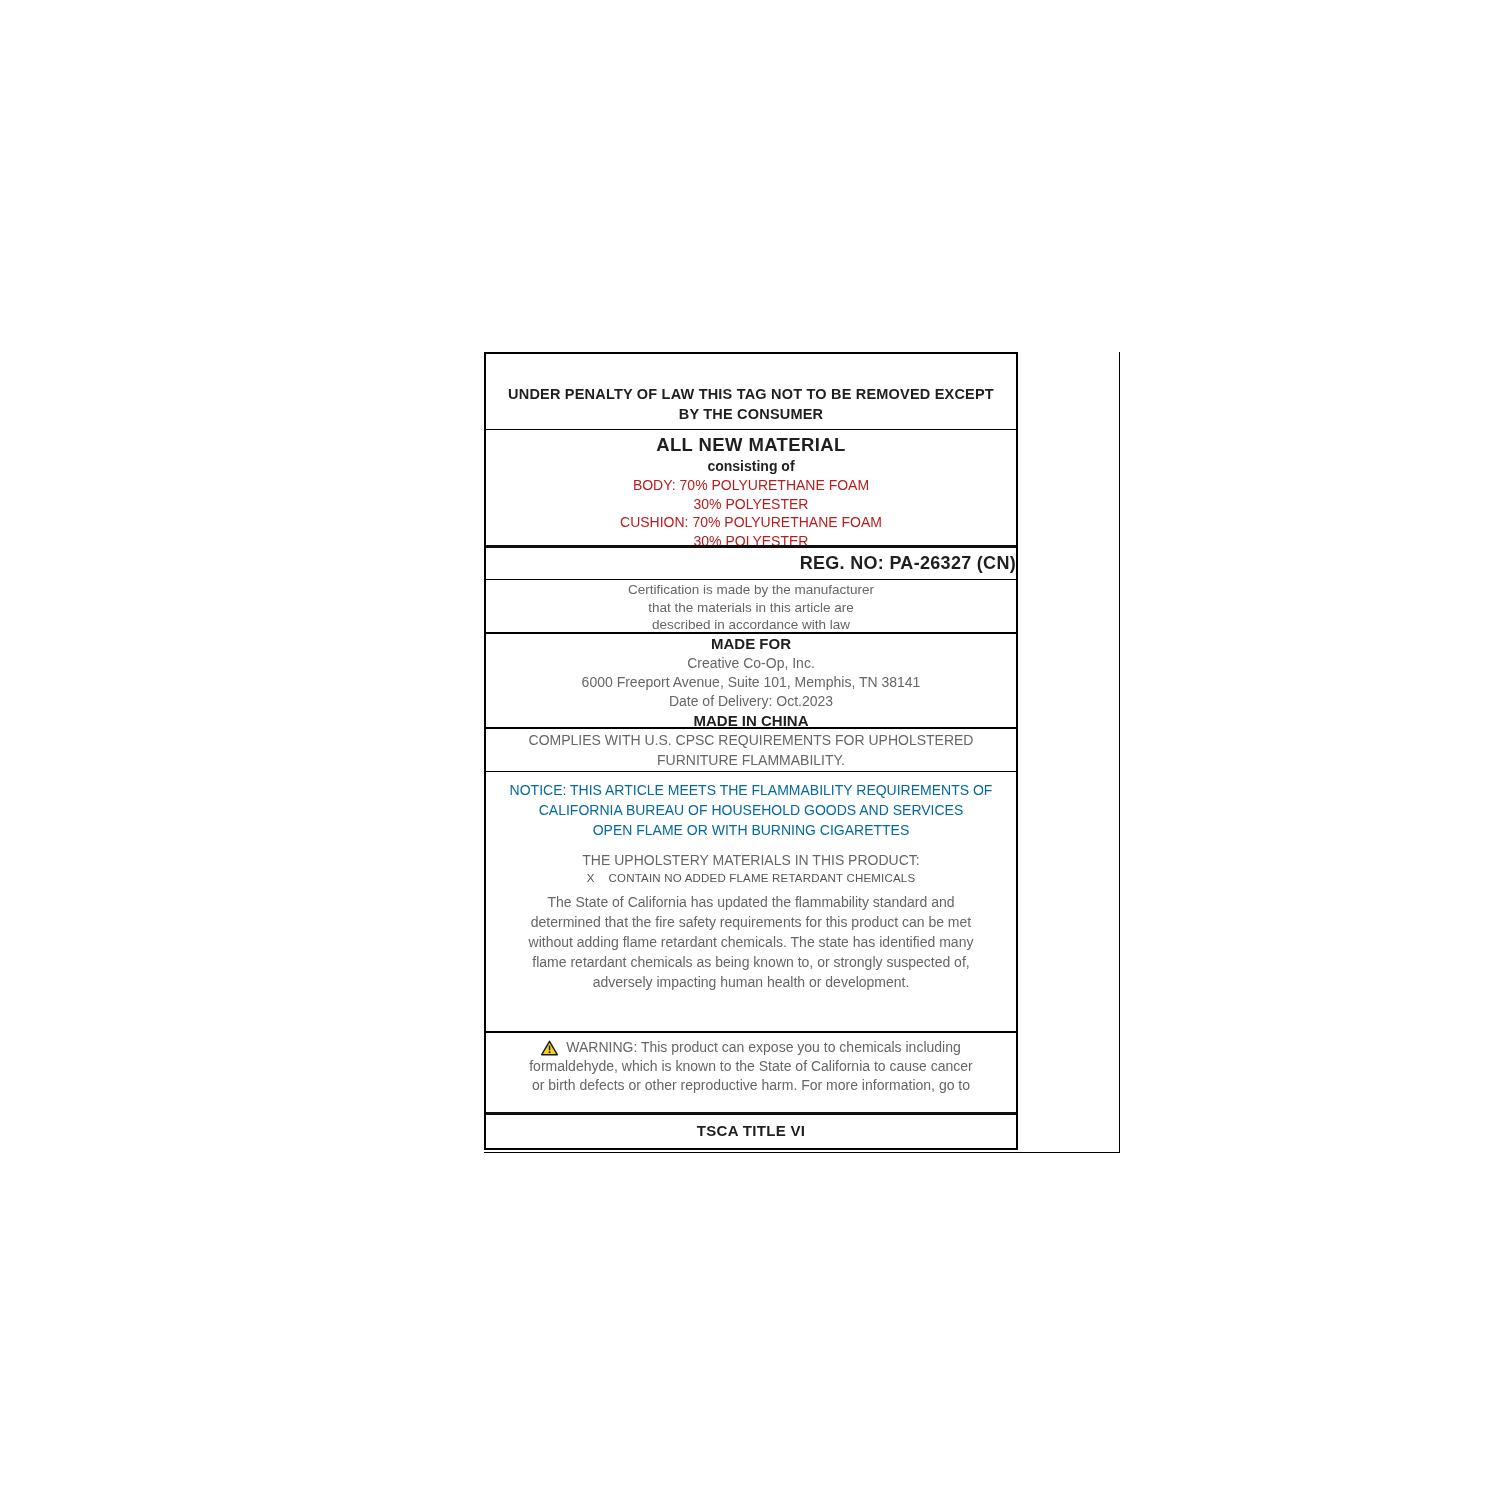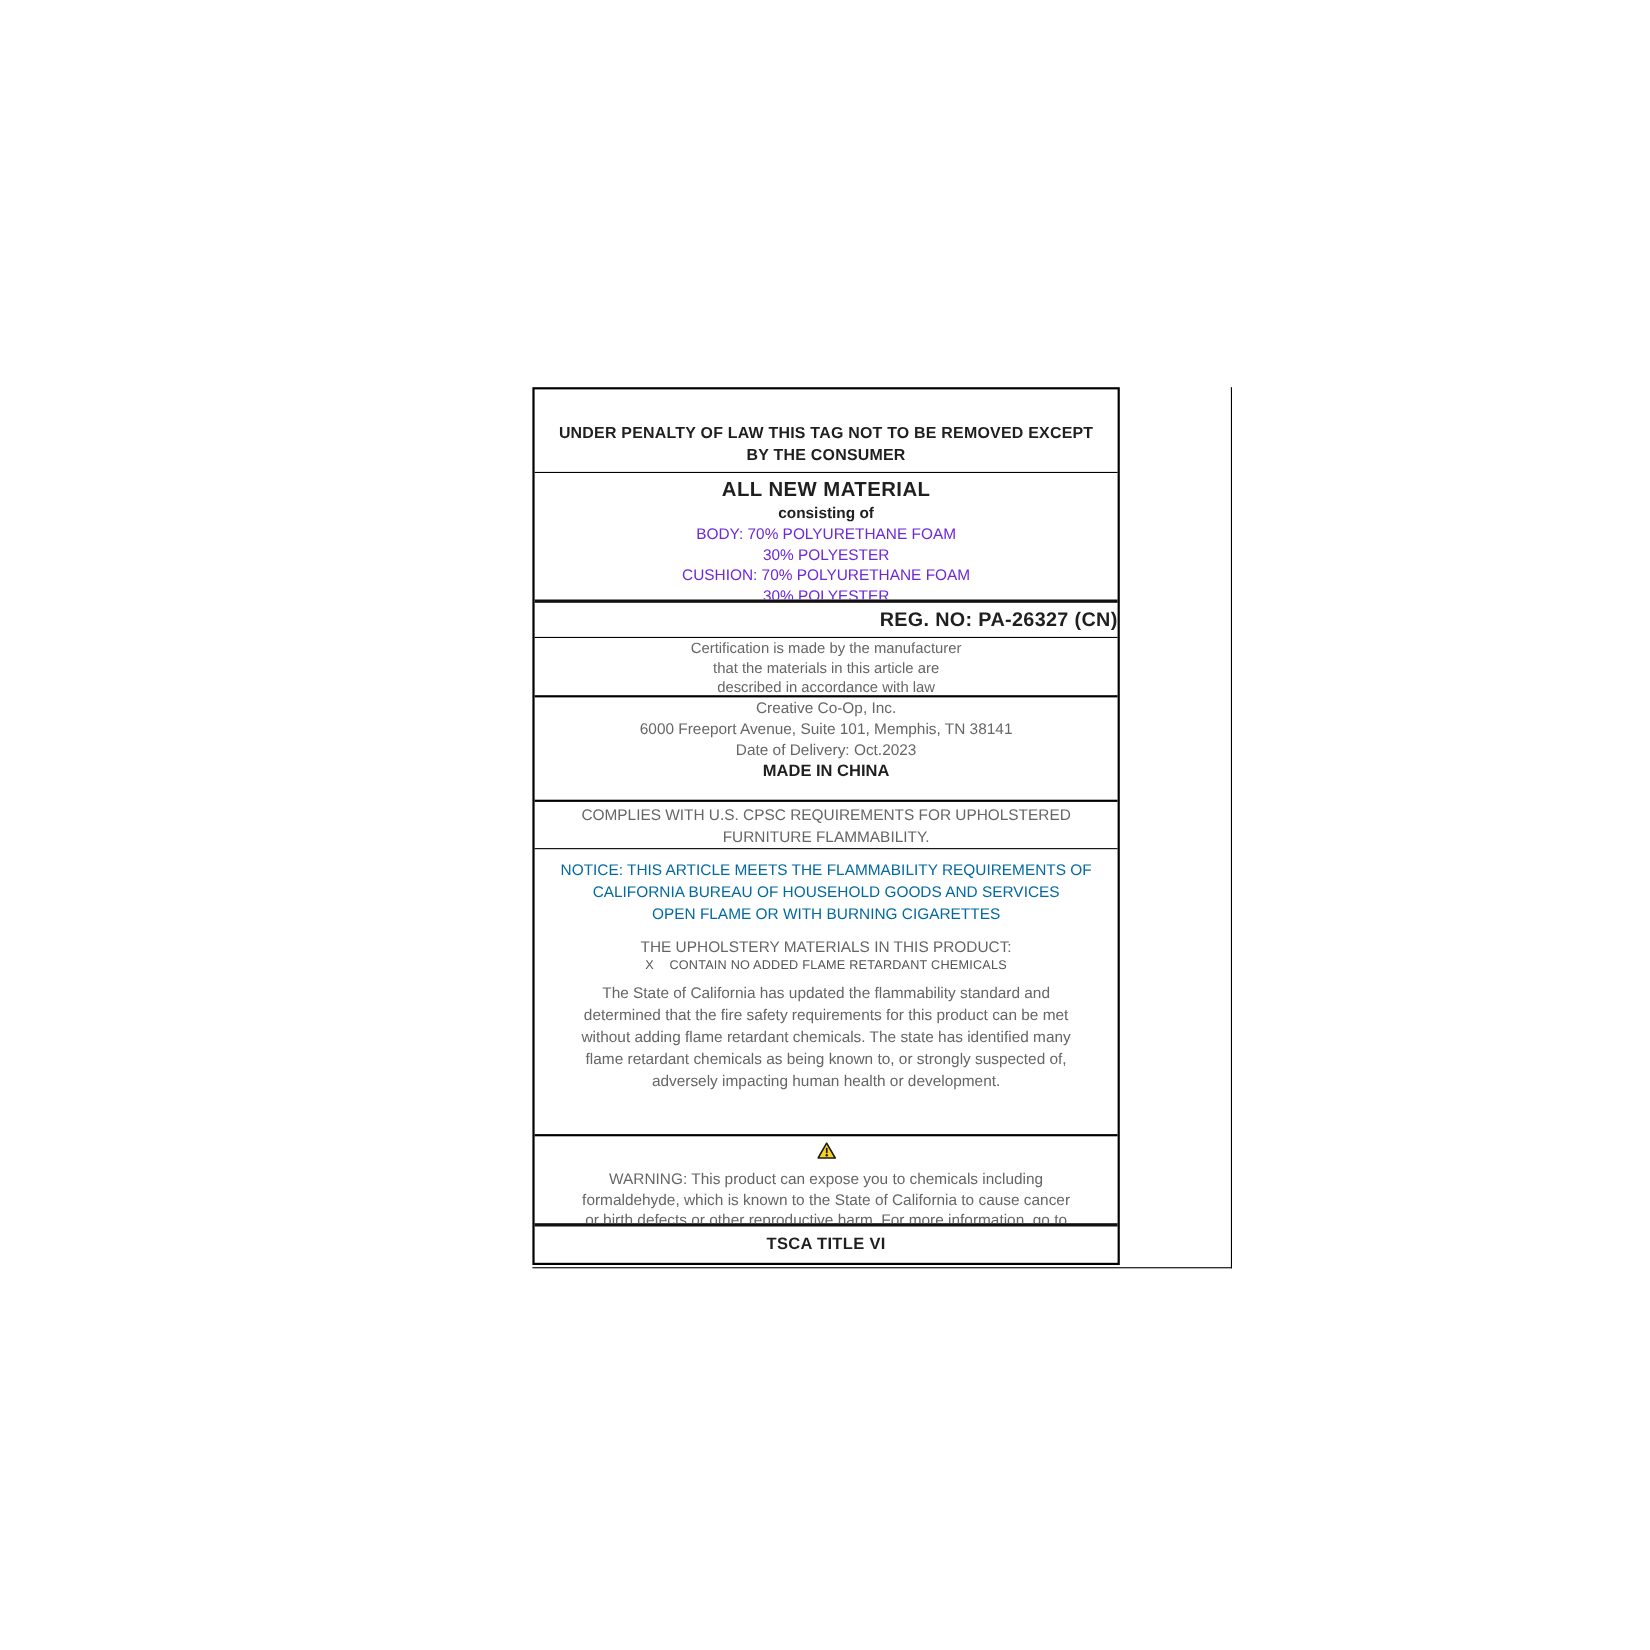--- a/index.html
+++ b/index.html
@@ -61,21 +61,21 @@
     line-height: 20px;
     font-weight: bold;
     color: #1f1f1f;
     letter-spacing: 0.2px;
   }
 
   
   .sec-material { height: 118px; padding-top: 3px; }
   .material-title { font-size: 18.5px; line-height: 24px; font-weight: bold; color: #1f1f1f; letter-spacing: 0.4px; }
   .material-sub   { font-size: 14px;   line-height: 19px; font-weight: bold; color: #1f1f1f; }
-  .material-line  { font-size: 14px;   line-height: 18.5px; color: #6d28d9; }
+  .material-line  { font-size: 14px;   line-height: 18.5px; color: #b91c1c; }
 
   
   .sec-reg { height: 32px; text-align: right; }
   .reg-text { font-size: 18px; line-height: 30px; font-weight: bold; color: #1f1f1f; letter-spacing: 0.3px; }
 
   
   .sec-cert { height: 54px; padding-top: 1px; }
   .cert-line { font-size: 13.5px; line-height: 17.5px; color: #666666; }
 
   
@@ -101,21 +101,21 @@
     border-bottom: 1.2px solid #444444;
     height: 10px;
     margin-right: 1px;
     vertical-align: baseline;
   }
   .opt-mark { display: inline-block; margin-right: 14px; color: #555555; }
   .ca-line { font-size: 14px; line-height: 20px; color: #666666; }
 
   
   .sec-warning { height: 82px; padding-top: 5px; }
-  .warn-line { font-size: 14px; line-height: 19px; color: #666666; flex-direction: column; }
+  .warn-line { font-size: 14px; line-height: 19px; color: #666666; }
   .warn-first { display: flex; align-items: center; justify-content: center; gap: 8px; }
   .warn-icon { width: 17px; height: 16px; flex: 0 0 auto; }
 
   
   .sec-tsca { height: 33px; }
   .tsca-text { font-size: 15px; line-height: 31px; font-weight: bold; color: #1f1f1f; letter-spacing: 0.3px; }
 </style>
 </head>
 <body>
 
@@ -141,20 +141,21 @@
         <div class="reg-text">REG. NO: PA-26327 (CN)</div>
       </div>
 
       <div class="sec sec-cert bb-med">
         <div class="cert-line">Certification is made by the manufacturer</div>
         <div class="cert-line">that the materials in this article are</div>
         <div class="cert-line">described in accordance with law</div>
       </div>
 
       <div class="sec sec-madefor bb-med">
+        <div class="madefor-title">MADE FOR</div>
         <div class="madefor-line">Creative Co-Op, Inc.</div>
         <div class="madefor-line">6000 Freeport Avenue, Suite 101, Memphis, TN 38141</div>
         <div class="madefor-line">Date of Delivery: Oct.2023</div>
         <div class="madefor-footer">MADE IN CHINA</div>
       </div>
 
       <div class="sec sec-complies bb-thin">
         <div class="complies-line">COMPLIES WITH U.S. CPSC REQUIREMENTS FOR UPHOLSTERED</div>
         <div class="complies-line">FURNITURE FLAMMABILITY.</div>
       </div>

